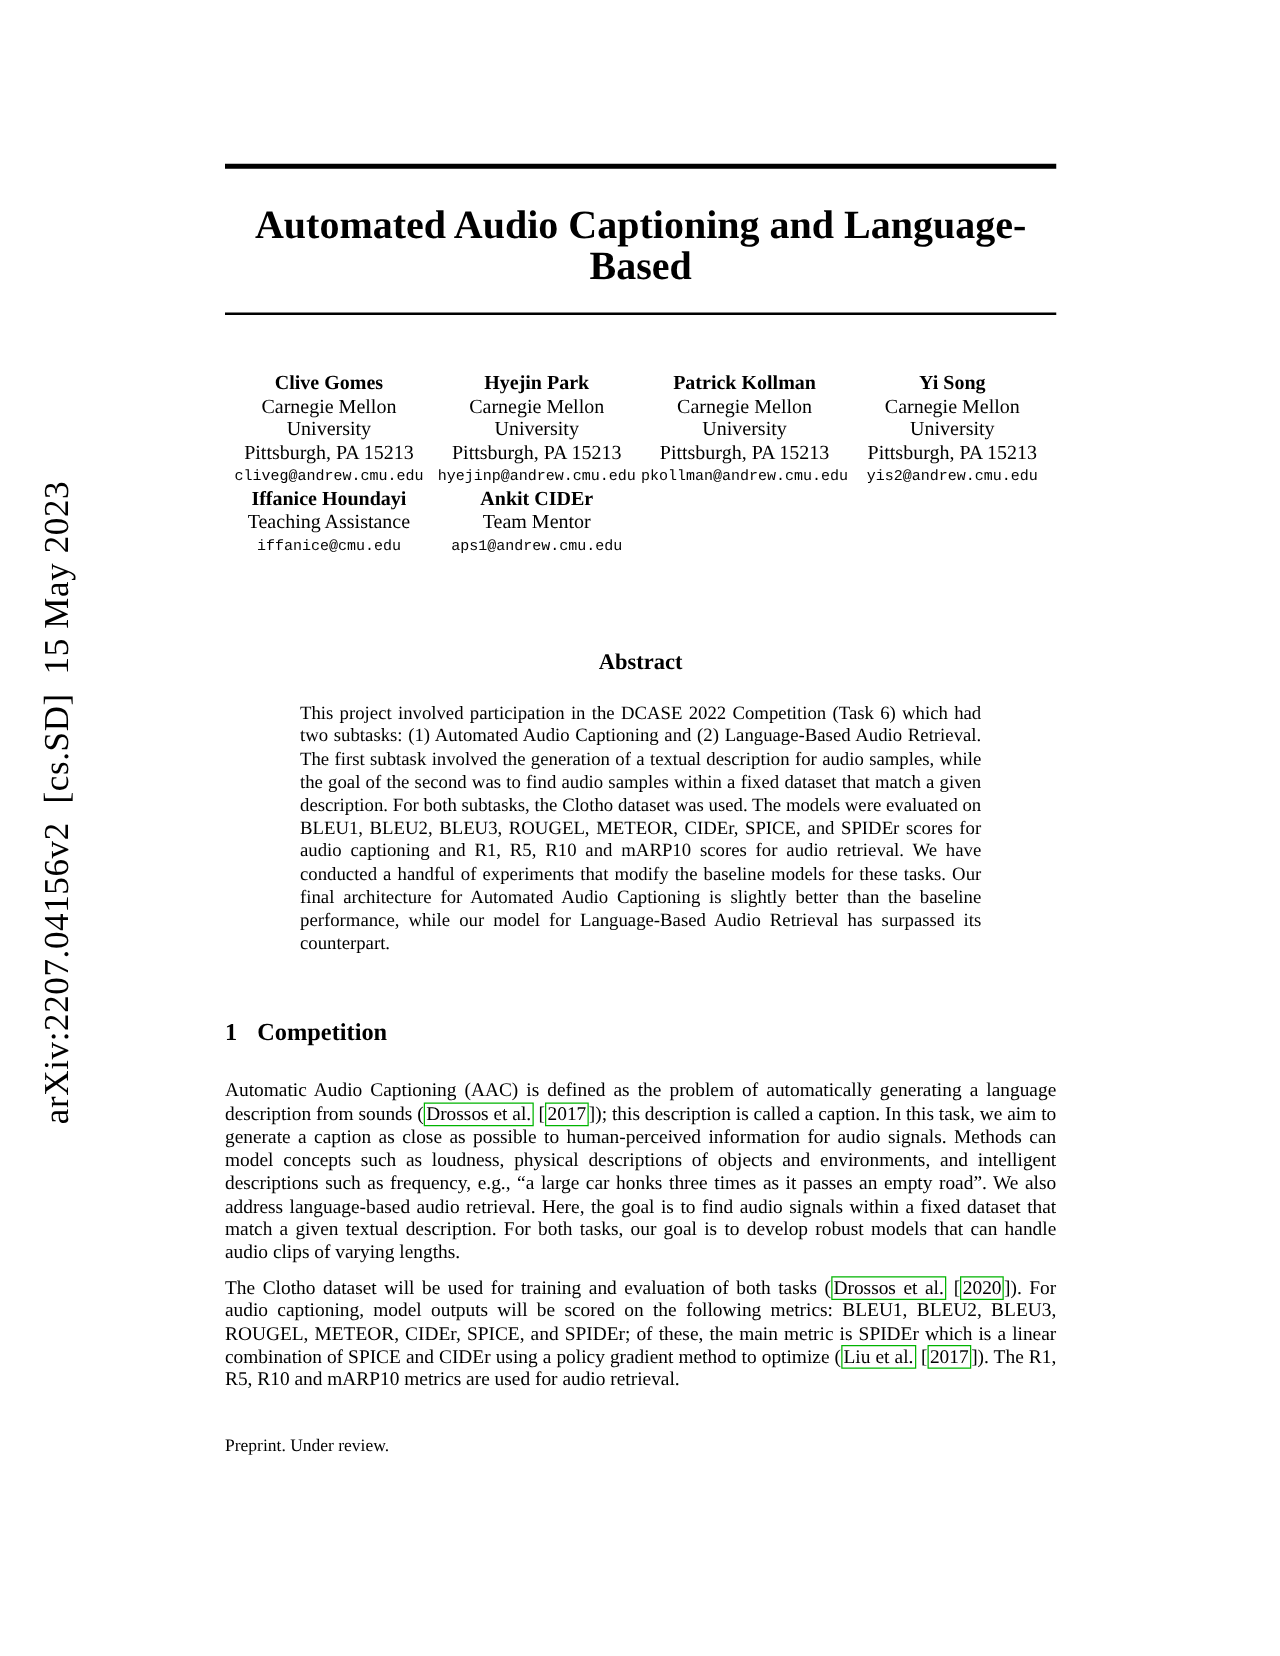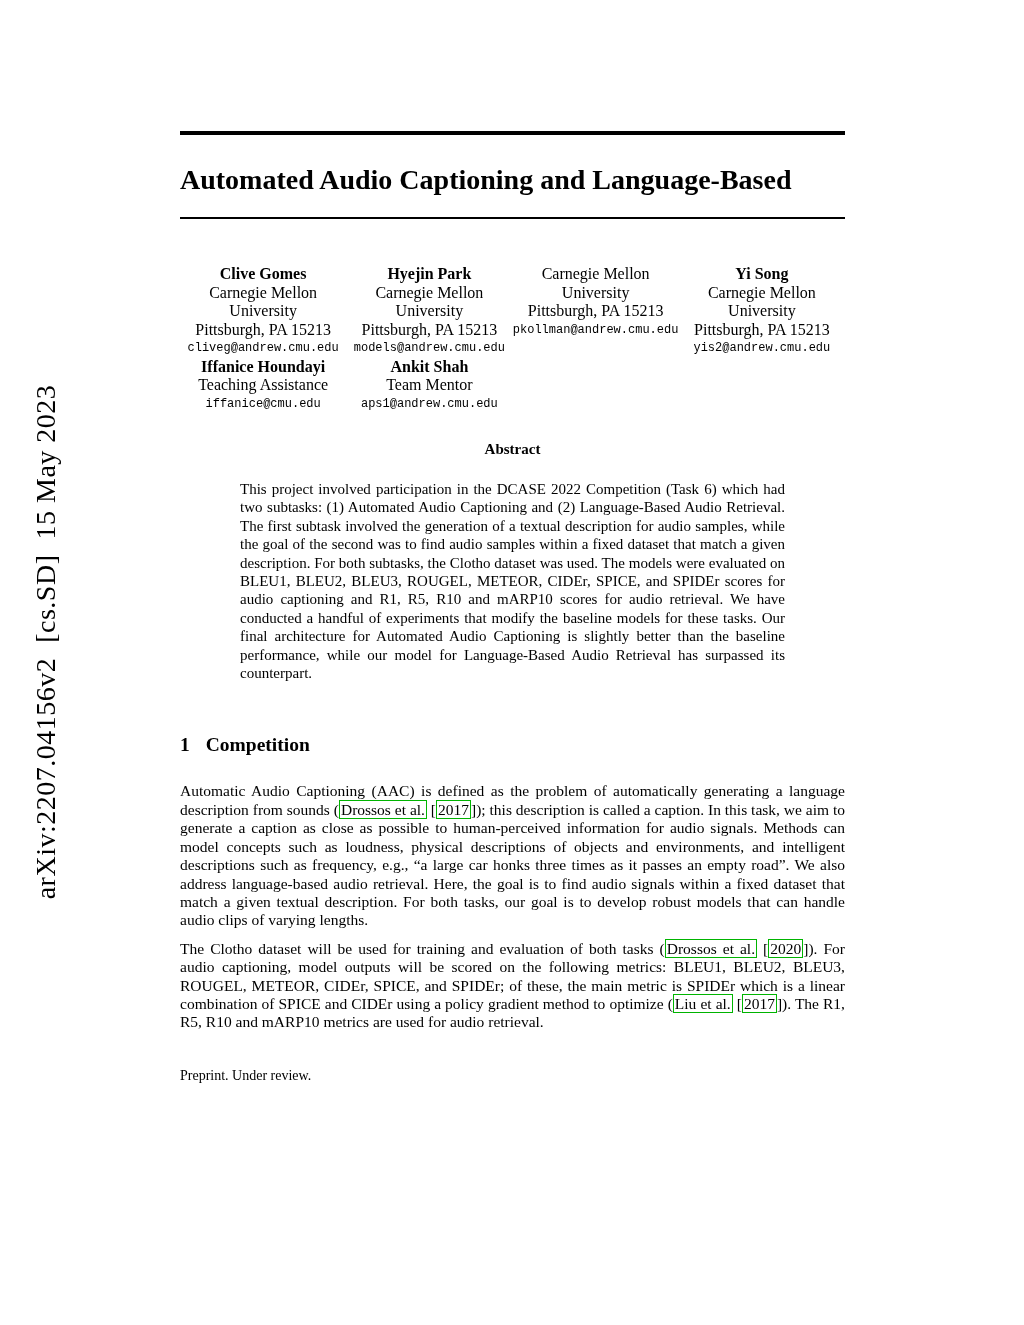--- a/index.html
+++ b/index.html
@@ -12,35 +12,35 @@
     white-space:pre; font-size:28px; color:#000;
     font-family:"Liberation Serif", serif; letter-spacing:0.5px;
   }
 
   .content { position:absolute; left:180px; top:0; width:665px; }
 
   .rule-thick { margin-top:131px; height:4px; background:#000; }
   .rule-thin  { margin-top:21px; height:2px; background:#000; }
 
   .title {
-    margin:28px 0 0 0; 
-    font-size:28px; font-weight:bold; line-height:33px;
+    margin:28px 0 0 0; text-align:center;
+    font-size:32px; font-weight:bold; line-height:33px;
   }
 
   .authors {
     display:grid; grid-template-columns:1fr 1fr 1fr 1fr;
     margin-top:46px; 
     text-align:center; font-size:16px; line-height:18.5px;
   }
   .author-name { font-weight:bold; }
   .author-email { font-family:"Liberation Mono", monospace; font-size:12px; }
 
   .abstract-heading {
-    margin:28px 0 0 0; text-align:center;
-    font-size:15px; font-weight:bold;
+    margin:73px 0 0 0; text-align:center;
+    font-size:18px; font-weight:bold;
   }
   .abstract-text {
     margin:22px 60px 0 60px; text-align:justify;
     font-size:15px; line-height:18.4px;
   }
 
   .section-heading { margin:52px 0 0 0; font-size:19.5px; font-weight:bold; }
   .section-number { margin-right:16px; }
 
   .body-par {
@@ -77,44 +77,45 @@
         <div class="author-name">Clive Gomes</div>
         <div class="author-affiliation">Carnegie Mellon University</div>
         <div class="author-location">Pittsburgh, PA 15213</div>
         <div class="author-email">cliveg@andrew.cmu.edu</div>
       </div>
 
       <div class="author">
         <div class="author-name">Hyejin Park</div>
         <div class="author-affiliation">Carnegie Mellon University</div>
         <div class="author-location">Pittsburgh, PA 15213</div>
-        <div class="author-email">models@andrew.cmu.edu</div>
+        <div class="author-email">hyejinp@andrew.cmu.edu</div>
       </div>
 
       <div class="author">
+        <div class="author-name">Patrick Kollman</div>
         <div class="author-affiliation">Carnegie Mellon University</div>
         <div class="author-location">Pittsburgh, PA 15213</div>
         <div class="author-email">pkollman@andrew.cmu.edu</div>
       </div>
 
       <div class="author">
         <div class="author-name">Yi Song</div>
         <div class="author-affiliation">Carnegie Mellon University</div>
         <div class="author-location">Pittsburgh, PA 15213</div>
         <div class="author-email">yis2@andrew.cmu.edu</div>
       </div>
 
       <div class="author">
         <div class="author-name">Iffanice Houndayi</div>
         <div class="author-affiliation">Teaching Assistance</div>
         <div class="author-email">iffanice@cmu.edu</div>
       </div>
 
       <div class="author">
-        <div class="author-name">Ankit Shah</div>
+        <div class="author-name">Ankit CIDEr</div>
         <div class="author-affiliation">Team Mentor</div>
         <div class="author-email">aps1@andrew.cmu.edu</div>
       </div>
 
     </div>
 
     <h2 class="abstract-heading">Abstract</h2>
 
     <p class="abstract-text">This project involved participation in the DCASE 2022 Competition (Task 6) which had two subtasks: (1) Automated Audio Captioning and (2) Language-Based Audio Retrieval. The first subtask involved the generation of a textual description for audio samples, while the goal of the second was to find audio samples within a fixed dataset that match a given description. For both subtasks, the Clotho dataset was used. The models were evaluated on BLEU1, BLEU2, BLEU3, ROUGEL, METEOR, CIDEr, SPICE, and SPIDEr scores for audio captioning and R1, R5, R10 and mARP10 scores for audio retrieval. We have conducted a handful of experiments that modify the baseline models for these tasks. Our final architecture for Automated Audio Captioning is slightly better than the baseline performance, while our model for Language-Based Audio Retrieval has surpassed its counterpart.</p>
 

